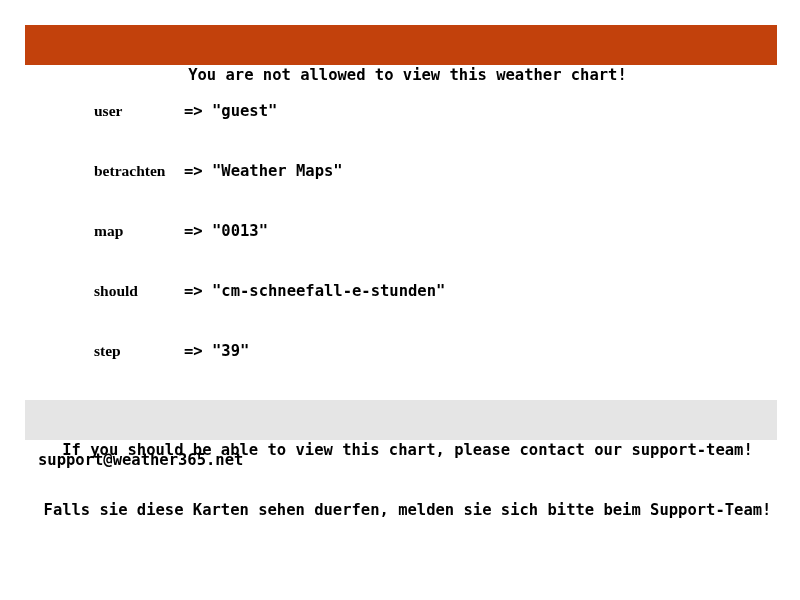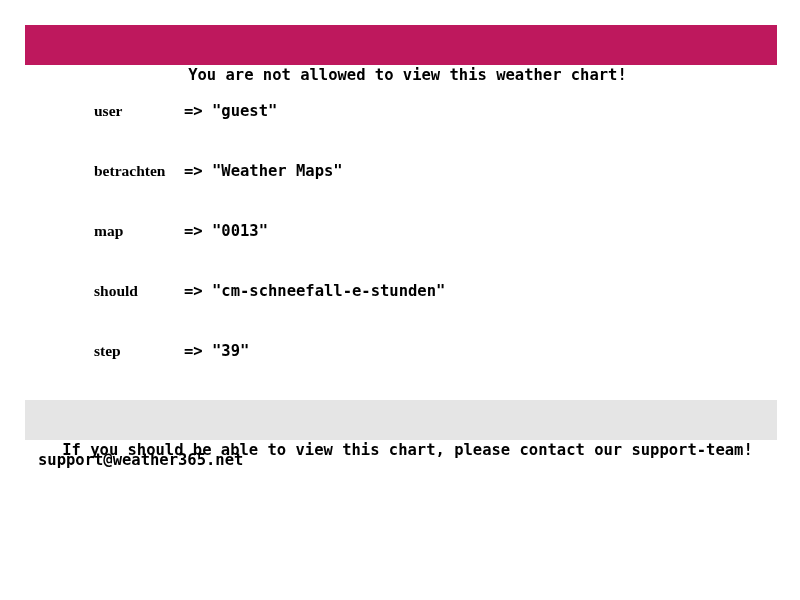--- a/index.html
+++ b/index.html
@@ -43,21 +43,21 @@
     justify-content: space-between;
     line-height: 20px;
     white-space: pre;
   }
 </style>
 </head>
 <body>
 
 <div class="page">
 
-  <div class="banner" style="background-color: #be185d; text-align: center;">
+  <div class="banner" style="background-color: #c2410c; text-align: center;">
     <div class="banner-line">You are not allowed to view this weather chart!</div>
   </div>
 
   <div class="info">
     <div class="info-row">
       <span class="key">user</span><span class="arrow">=&gt;</span><span class="value">"guest"</span>
     </div>
     <div class="info-row">
       <span class="key">betrachten</span><span class="arrow">=&gt;</span><span class="value">"Weather Maps"</span>
     </div>
@@ -67,19 +67,20 @@
     <div class="info-row">
       <span class="key">should</span><span class="arrow">=&gt;</span><span class="value">"cm-schneefall-e-stunden"</span>
     </div>
     <div class="info-row">
       <span class="key">step</span><span class="arrow">=&gt;</span><span class="value">"39"</span>
     </div>
   </div>
 
   <div class="banner help-banner" style="background-color: #e5e5e5; text-align: center;">
     <div class="banner-line">If you should be able to view this chart, please contact our support-team!</div>
+    <div class="banner-line">Falls sie diese Karten sehen duerfen, melden sie sich bitte beim Support-Team!</div>
   </div>
 
   <div class="footer">
     <span>support@weather365.net</span>
   </div>
 
 </div>
 
 </body></html>

